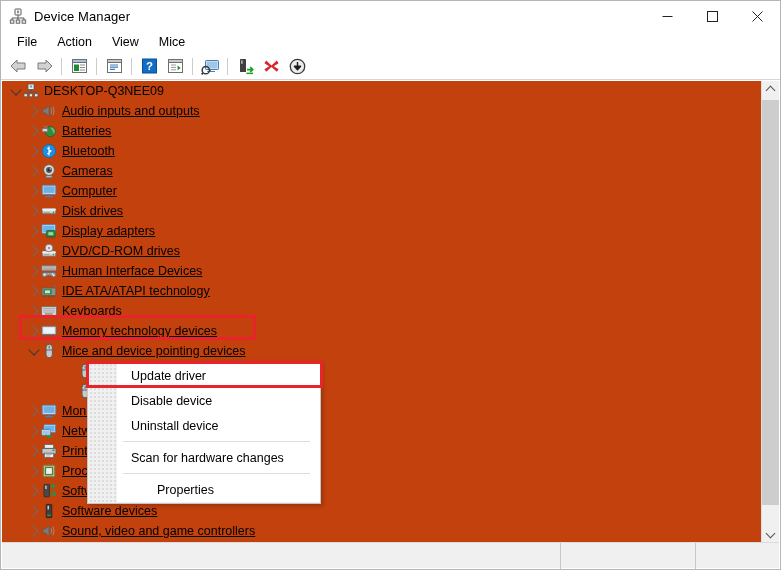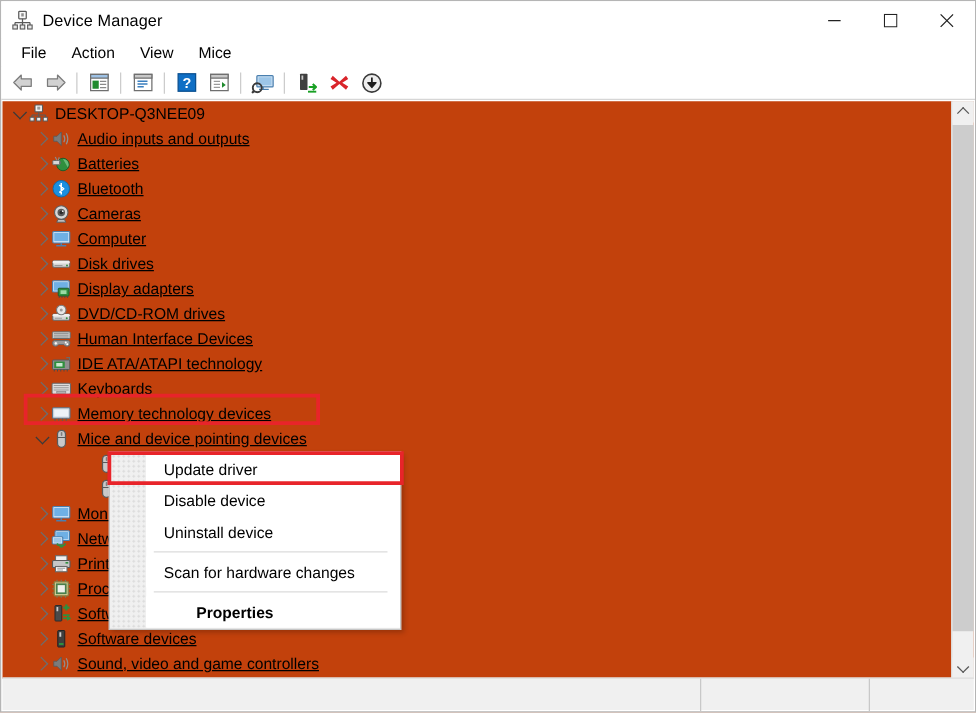--- a/index.html
+++ b/index.html
@@ -57,21 +57,21 @@
   
   .statusbar{position:absolute;left:1px;bottom:1px;width:777px;height:26px;background:#f0f0f0;border-top:1px solid #dcdcdc;display:flex;align-items:center;box-sizing:border-box;}
   .sb-seg{height:26px;border-right:1px solid #c8c8c8;box-sizing:border-box;}
 
   
   .ctxmenu{position:absolute;left:86px;top:360px;width:234px;background:#f0f0f0;border:1px solid #c6c6c6;box-shadow:2px 2px 4px rgba(0,0,0,.22);z-index:40;padding:1px 0;box-sizing:border-box;}
   .ctx-gutter{position:absolute;left:1px;top:1px;width:29px;bottom:1px;background:#f0f0f0;
     background-image:radial-gradient(#dcdcdc 0.8px, transparent 0.9px);background-size:4px 4px;}
   .ctx-body{position:relative;background:#fff;margin-left:29px;}
   .ctx-item{height:25px;display:flex;align-items:center;padding-left:14px;font-size:12.5px;color:#000;background:#fff;position:relative;}
-  .ctx-item.bold{font-weight:bold;padding-left:40px;}
+  .ctx-item.bold{font-weight:normal;padding-left:40px;}
   .ctx-sep{height:1px;background:#dcdcdc;margin:3px 10px 3px 6px;}
 
   
   .redbox{position:absolute;border:3px solid #e8242a;z-index:60;pointer-events:none;box-sizing:border-box;}
 </style>
 </head>
 <body>
 
 <div class="window">
 

